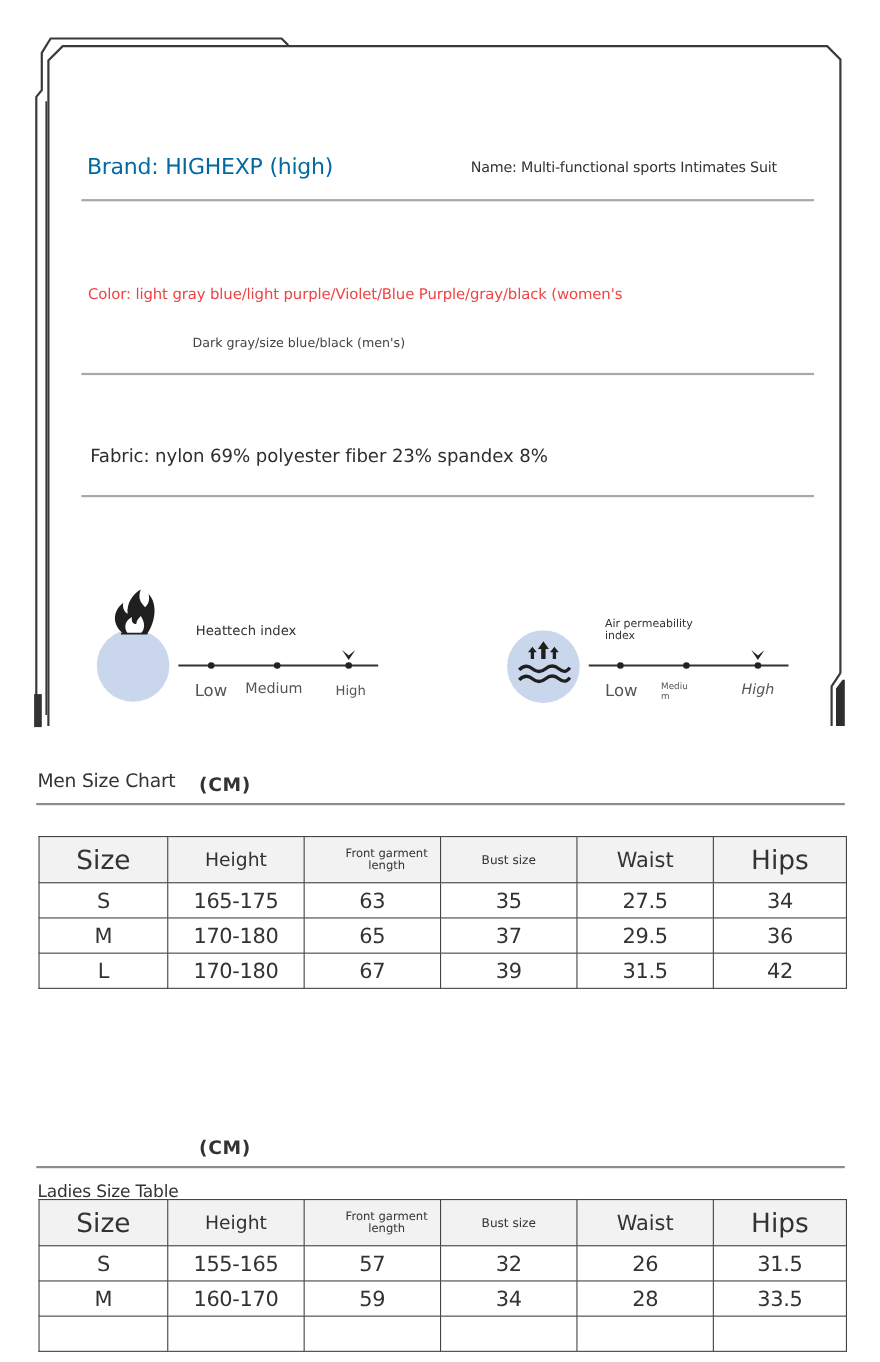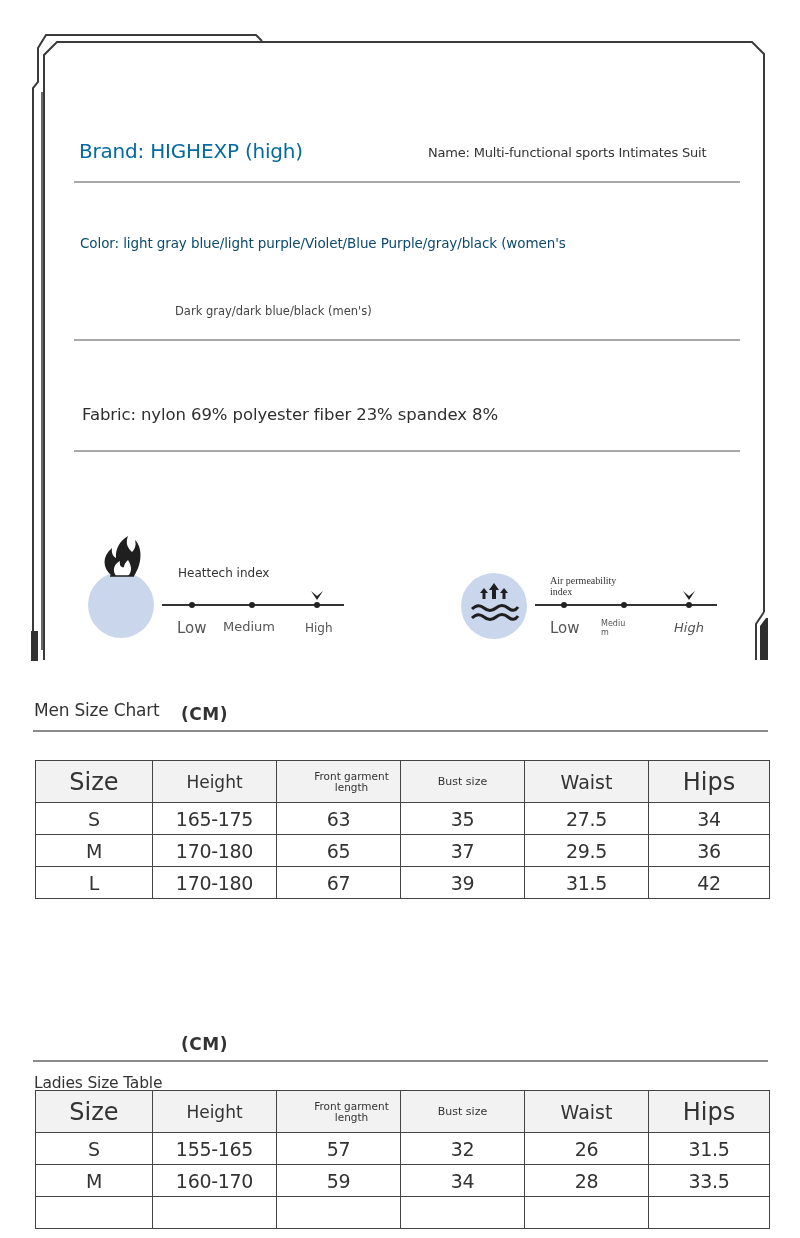--- a/index.html
+++ b/index.html
@@ -8,21 +8,21 @@
 
     .frame { position: absolute; left: 0; top: 0; width: 800px; height: 665px; }
     .frame svg { position: absolute; left: 0; top: 0; }
 
     .abs { position: absolute; white-space: nowrap; }
 
     .brand { left: 79px; top: 139px; font-size: 20px; color: #0369a1; letter-spacing: -0.2px; }
     .product-name { left: 428px; top: 145px; font-size: 13px; color: #333333; letter-spacing: -0.2px; }
     .divider { position: absolute; left: 74px; width: 666px; height: 2px; background: #a8a8a8; }
 
-    .color-women { left: 80px; top: 235px; font-size: 13.5px; color: #0c4a6e; letter-spacing: -0.1px; }
+    .color-women { left: 80px; top: 260px; font-size: 13.5px; color: #ef4444; letter-spacing: -0.1px; }
     .color-men { left: 175px; top: 304px; font-size: 11.5px; color: #444; }
     .fabric { left: 82px; top: 405px; font-size: 16.5px; color: #2e2e2e; letter-spacing: -0.1px; }
 
     .index-title { font-size: 12px; color: #333; }
     .index-title.small { font-size: 10px; line-height: 11px; color: #333; }
     .scale-label { font-size: 15px; color: #555; }
     .scale-label.med { font-size: 13px; }
     .scale-label.hi { font-size: 12px; }
     .scale-label.tiny { font-size: 8px; line-height: 9px; }
     .scale-label.italic { font-style: italic; font-size: 13px; }
@@ -65,21 +65,21 @@
     <path d="M764 612 L756 624 L756 660" fill="none" stroke="#3a3a3a" stroke-width="2"></path>
     <path d="M766 618 L760 626 L760 660 L768 660 L768 618 Z" fill="#2e2e2e"></path>
   </svg>
 </div>
 
 <div class="abs brand">Brand: HIGHEXP (high)</div>
 <div class="abs product-name">Name: Multi-functional sports Intimates Suit</div>
 <div class="divider" style="top:181px;"></div>
 
 <div class="abs color-women">Color: light gray blue/light purple/Violet/Blue Purple/gray/black (women's</div>
-<div class="abs color-men">Dark gray/dark blue/black (men's)</div>
+<div class="abs color-men">Dark gray/size blue/black (men's)</div>
 <div class="divider" style="top:339px;"></div>
 
 <div class="abs fabric">Fabric: nylon 69% polyester fiber 23% spandex 8%</div>
 <div class="divider" style="top:450px;"></div>
 
 <div class="abs" style="left:88px; top:534px; width:68px; height:106px;">
   <svg width="68" height="106" viewBox="0 0 68 106">
     <circle cx="33" cy="71" r="33" fill="#c9d6ec"></circle>
     <path d="M24 42 C14 34 14 22 24 14 C23 20 26 23 28 24 C27 14 33 6 40 2 C37 10 40 14 44 18 C48 14 48 10 47 6 C55 14 54 30 46 42 Z" fill="#1f1f1f"></path>
     <path d="M28 42 C24 36 26 30 32 27 C31 32 34 34 36 33 C36 30 38 28 40 26 C44 32 44 38 40 42 Z" fill="#ffffff"></path>
@@ -103,21 +103,21 @@
 <div class="abs" style="left:460px; top:573px; width:68px; height:66px;">
   <svg width="68" height="66" viewBox="0 0 68 66">
     <circle cx="34" cy="33" r="33" fill="#c9d6ec"></circle>
     <path d="M34 10 L29 17 L32 17 L32 26 L36 26 L36 17 L39 17 Z" fill="#1f1f1f"></path>
     <path d="M24 15 L20 20 L22.5 20 L22.5 26 L25.5 26 L25.5 20 L28 20 Z" fill="#1f1f1f"></path>
     <path d="M44 15 L40 20 L42.5 20 L42.5 26 L45.5 26 L45.5 20 L48 20 Z" fill="#1f1f1f"></path>
     <path d="M12 36 Q18 30 24 35 T36 35 T48 35 T58 34" fill="none" stroke="#1f1f1f" stroke-width="3"></path>
     <path d="M12 45 Q18 39 24 44 T36 44 T48 44 T58 43" fill="none" stroke="#1f1f1f" stroke-width="3"></path>
   </svg>
 </div>
-<div class="abs index-title small" style="left:550px; top:575px;font-family:Liberation Serif, serif;">
+<div class="abs index-title small" style="left:550px; top:562px;">
   <div>Air permeability</div>
   <div>index</div>
 </div>
 <div class="abs" style="left:535px; top:588px; width:182px; height:22px;">
   <svg width="182" height="22" viewBox="0 0 182 22">
     <line x1="0" y1="17" x2="182" y2="17" stroke="#333" stroke-width="2"></line>
     <circle cx="29" cy="17" r="3" fill="#222"></circle>
     <circle cx="89" cy="17" r="3" fill="#222"></circle>
     <circle cx="154" cy="17" r="3" fill="#222"></circle>
     <path d="M148 3 L154 8 L160 3 L154 12 Z" fill="#222"></path>

